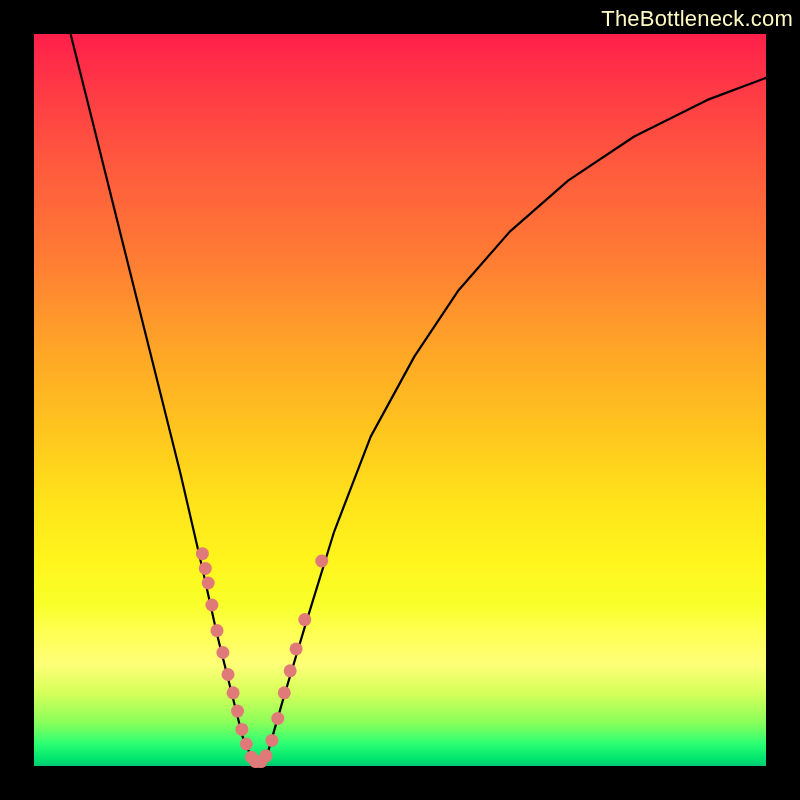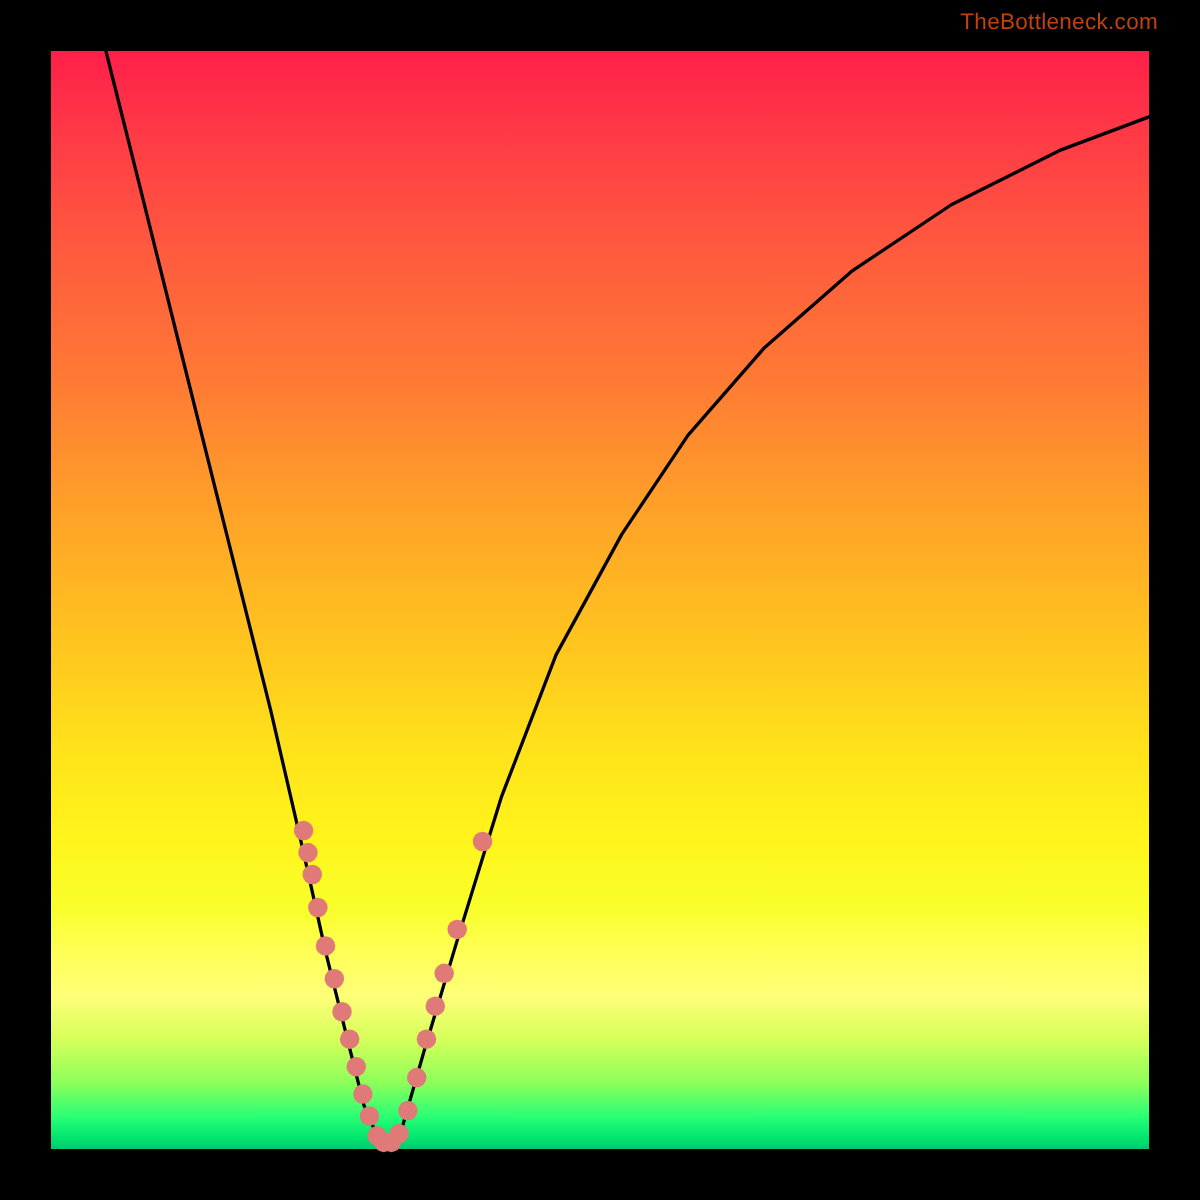--- a/index.html
+++ b/index.html
@@ -40,23 +40,23 @@
       #d6ff5a 90%,
       #8cff5a 94%,
       #2bff74 97%,
       #00e56e 99%,
       #00c972 100%
     );
   }
   .watermark {
     position: absolute;
     top: 6px;
-    right: 28px;
-    color: #c2410c;
-    font-size: 15px;
+    right: 7px;
+    color: #fef9c3;
+    font-size: 22px;
     font-weight: 500;
     letter-spacing: 0.2px;
     user-select: none;
   }
   svg.curve-layer {
     position: absolute;
     left: 0;
     top: 0;
     width: 732px;
     height: 732px;

